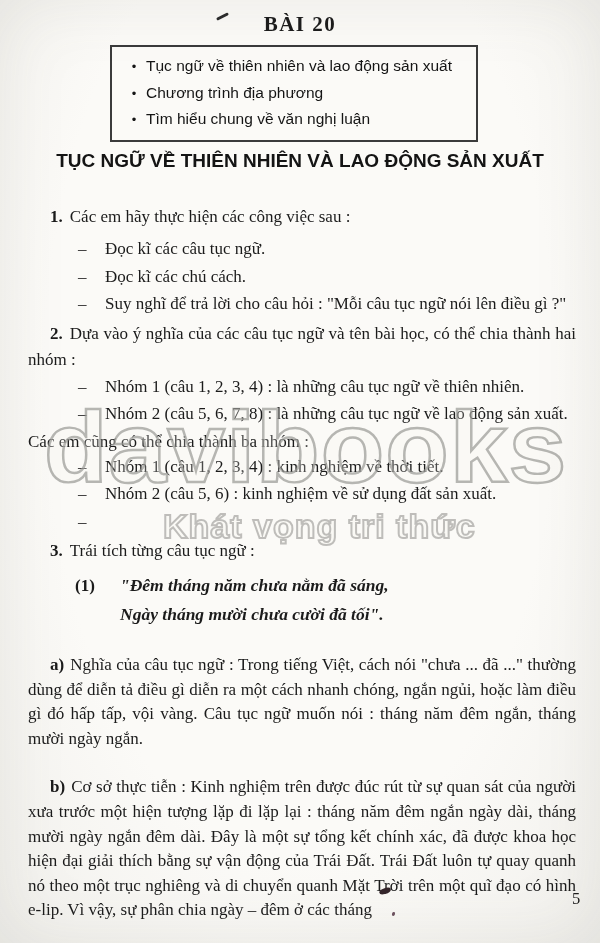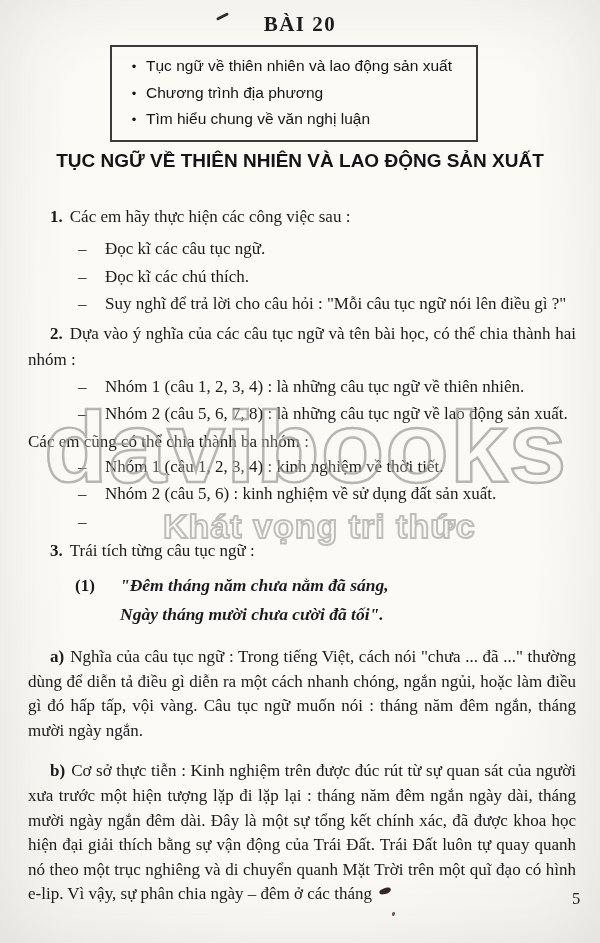--- a/index.html
+++ b/index.html
@@ -39,21 +39,21 @@
   .dash-text{flex:1;}
   .wrap-item{margin-top:3px;line-height:26px;text-align:justify;}
   .wrap-item .num{margin-left:22px;}
   .plain-line{margin-top:2px;line-height:23px;}
   .item3{margin-top:4px;line-height:24px;}
   .proverb{margin-top:8px;line-height:29px;}
   .proverb-row{display:flex;align-items:baseline;padding-left:47px;}
   .proverb-label{flex:0 0 45px;font-weight:bold;}
   .proverb-text{font-style:italic;font-weight:bold;font-size:17.5px;}
   .proverb-l2{padding-left:92px;font-family:Liberation Serif, serif;}
-  .para{margin-top:16px;line-height:24.6px;text-align:justify;text-indent:22px;}
+  .para{margin-top:24px;line-height:24.6px;text-align:justify;text-indent:22px;}
   .para.b{}
   .marker{font-weight:bold;margin-right:6px;}
 
   
   .wm{position:absolute;z-index:5;pointer-events:none;font-family:"Liberation Sans",sans-serif;
     font-weight:bold;color:rgba(248,247,243,0.22);
     -webkit-text-stroke:2.5px rgba(153,152,148,0.70);white-space:nowrap;}
   .wm1{top:388px;left:44px;font-size:104px;letter-spacing:1px;transform:scaleY(.97);}
   .wm2{top:507px;left:163px;font-size:34px;letter-spacing:1px;-webkit-text-stroke:2px rgba(158,157,153,0.65);}
 
@@ -93,21 +93,21 @@
   <p class="num-item">
     <span class="num">1.</span><span>Các em hãy thực hiện các công việc sau :</span>
   </p>
 
   <div class="dash-row first">
     <span class="dash">–</span>
     <span class="dash-text">Đọc kĩ các câu tục ngữ.</span>
   </div>
   <div class="dash-row">
     <span class="dash">–</span>
-    <span class="dash-text">Đọc kĩ các chú thích.</span>
+    <span class="dash-text">Đọc kĩ các chú cách.</span>
   </div>
   <div class="dash-row">
     <span class="dash">–</span>
     <span class="dash-text">Suy nghĩ để trả lời cho câu hỏi : "Mỗi câu tục ngữ nói lên điều gì ?"</span>
   </div>
 
   <p class="wrap-item">
     <span class="num">2.</span><span>Dựa vào ý nghĩa của các câu tục ngữ và tên bài học, có thể chia thành hai nhóm :</span>
   </p>
 

